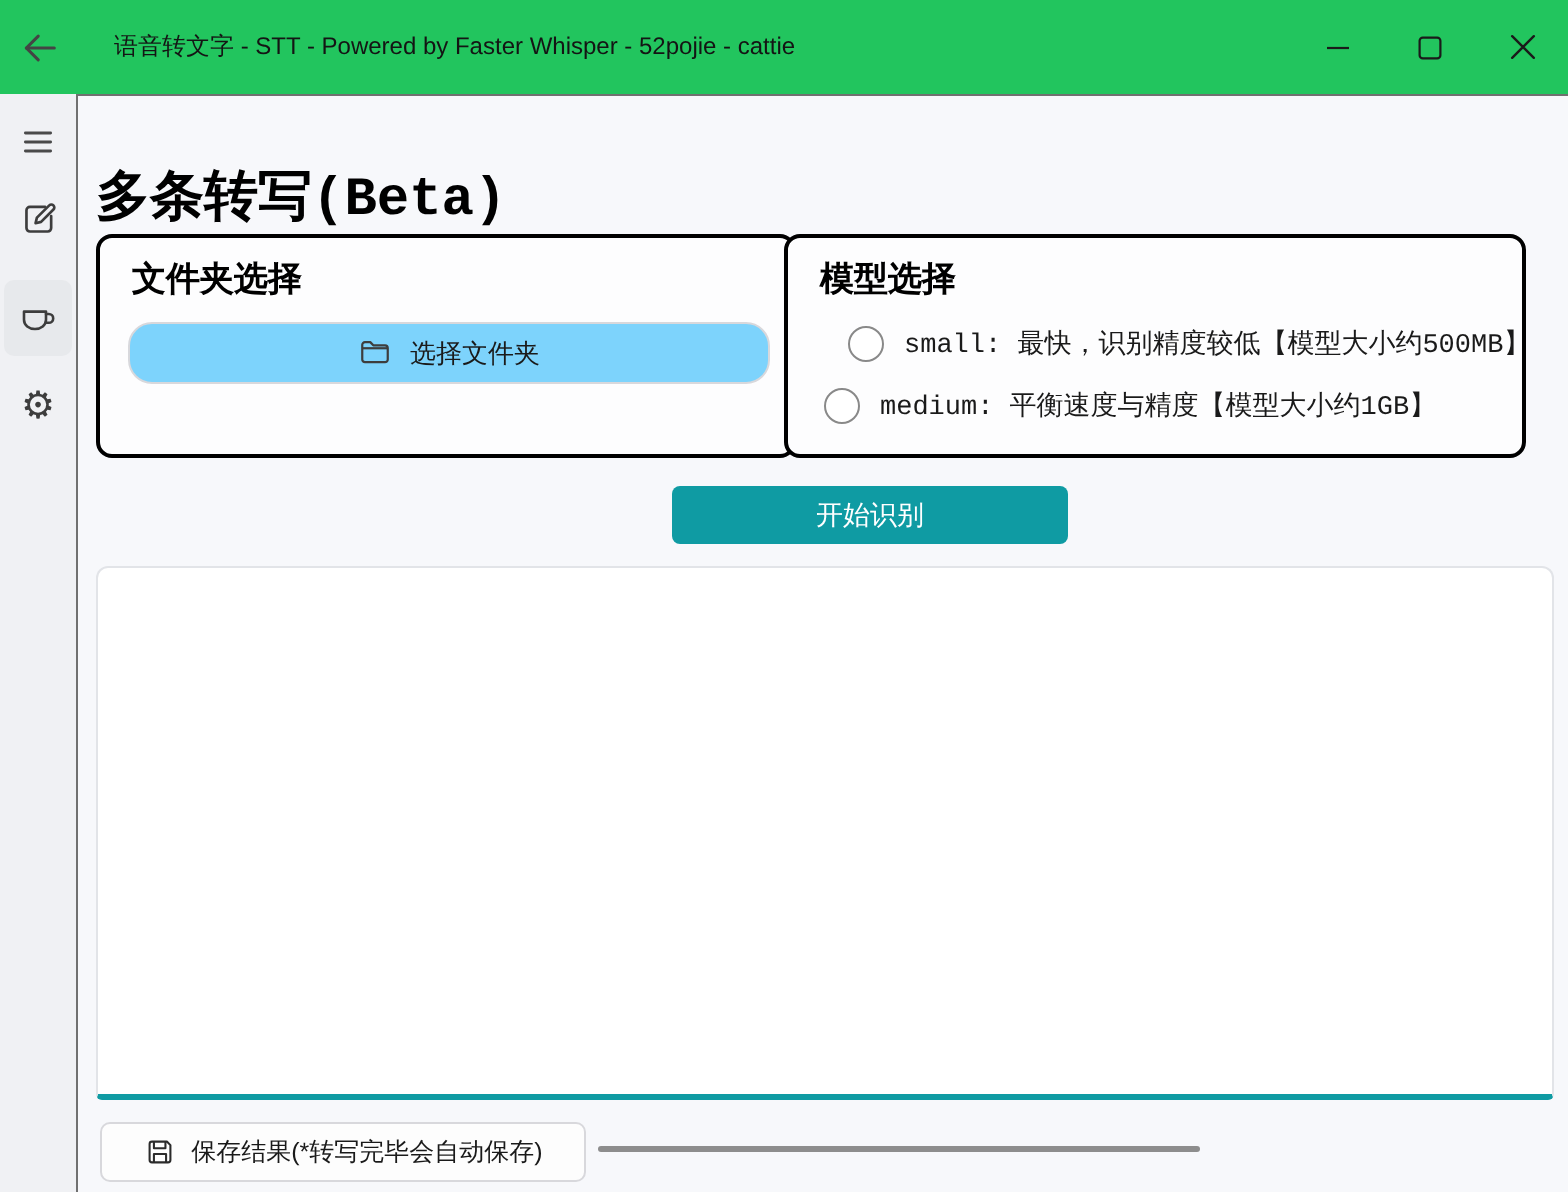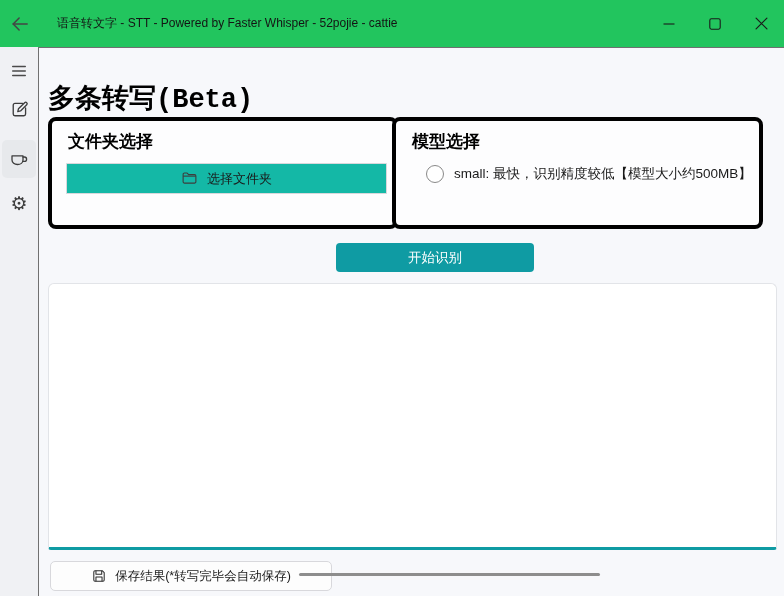--- a/index.html
+++ b/index.html
@@ -22,46 +22,46 @@
     border-radius:5px;cursor:pointer;}
   .side-item.menu{margin-top:9px;}
   .side-item.active{height:38px;background:#e7e9ec;margin-top:16px;margin-bottom:10px;}
   .gear-glyph{font-size:19px;color:#3d3d3d;line-height:1;}
 
   
   .main{position:absolute;left:38px;top:47px;width:746px;height:549px;
     border-left:1px solid #707070;border-top:1px solid #707070;background:#f7f8fb;}
   .page-heading{position:absolute;left:48px;top:62px;font-size:27px;font-weight:700;color:#000;font-family:Liberation Mono, monospace;}
 
-  .card{position:absolute;top:117px;background:#fdfdfe;border:4px solid #000000;border-radius:8px;}
+  .card{position:absolute;top:117px;background:#fdfdfe;border:2px solid #000000;border-radius:8px;font-family:Liberation Mono, monospace;}
   .card.folder{left:48px;width:350px;height:112px;}
   .card.model{left:392px;width:371px;height:112px;}
   .card-title{position:absolute;left:16px;top:9px;font-size:17px;font-weight:700;color:#000;}
 
   .select-folder-btn{position:absolute;left:14px;top:42px;width:321px;height:31px;
-    background:#14b8a6;border:1px solid #d8d8dc;border-radius:1px;display:flex;gap:9px;
+    background:#7dd3fc;border:1px solid #d8d8dc;border-radius:12px;display:flex;gap:9px;
     align-items:center;justify-content:center;font-size:13px;color:#1a1a1a;cursor:pointer;
     font-family:inherit;}
 
   .radio-row{position:absolute;left:18px;display:flex;align-items:center;gap:10px;cursor:pointer;}
   .radio-row.r0{top:44px;padding-left:12px;}
   .radio-row.r1{top:75px;}
   .radio-circle{width:18px;height:18px;border-radius:50%;border:1px solid #898989;background:#fff;flex:0 0 auto;}
   .radio-label{font-size:13.5px;color:#1a1a1a;white-space:nowrap;}
 
   .start-btn{position:absolute;left:315px;top:243px;width:198px;height:29px;border:none;
     background:var(--accent,#0f9ba3);color:#fff;font-size:13.5px;border-radius:4px;cursor:pointer;
     font-family:inherit;margin-left:21px;}
 
   .output-box{position:absolute;left:48px;top:283px;width:729px;height:267px;resize:none;
     background:#fff;border:1px solid #e2e4e8;border-bottom:3px solid var(--accent,#0f9ba3);
     border-radius:6px 6px 3px 3px;padding:8px 10px;font-family:inherit;font-size:13px;color:#222;outline:none;}
 
   
-  .save-btn{position:absolute;left:50px;top:561px;width:282px;height:30px;background:#fdfdfd;
+  .save-btn{position:absolute;left:50px;top:561px;width:243px;height:30px;background:#fdfdfd;
     border:1px solid #d8d8dc;border-radius:5px;display:flex;align-items:center;justify-content:center;
     gap:8px;font-size:12.5px;color:#1a1a1a;cursor:pointer;font-family:inherit;}
   .progress-track{position:absolute;left:299px;top:573px;width:301px;height:3px;
     background:#8d8d8d;border-radius:2px;}
 
   svg{display:block;}
 </style>
 </head>
 <body>
 
@@ -147,20 +147,24 @@
     <span>选择文件夹</span>
   </button>
 </div>
 
 <div class="card model">
   <div class="card-title">模型选择</div>
   <div class="radio-row r0">
     <span class="radio-circle"></span>
     <span class="radio-label">small: 最快，识别精度较低【模型大小约500MB】</span>
   </div>
+  <div class="radio-row r1">
+    <span class="radio-circle"></span>
+    <span class="radio-label">medium: 平衡速度与精度【模型大小约1GB】</span>
+  </div>
 </div>
 
 <button class="start-btn">开始识别</button>
 
 <textarea class="output-box" style=""></textarea>
 
 <button class="save-btn">
   <span>
     <svg width="16" height="16" viewBox="0 0 20 20" fill="none" stroke="#2b2b2b" stroke-width="1.3" stroke-linejoin="round">
       <path d="M3.5 5A1.5 1.5 0 0 1 5 3.5h9.3L16.5 5.7V15a1.5 1.5 0 0 1-1.5 1.5H5A1.5 1.5 0 0 1 3.5 15z"></path>

